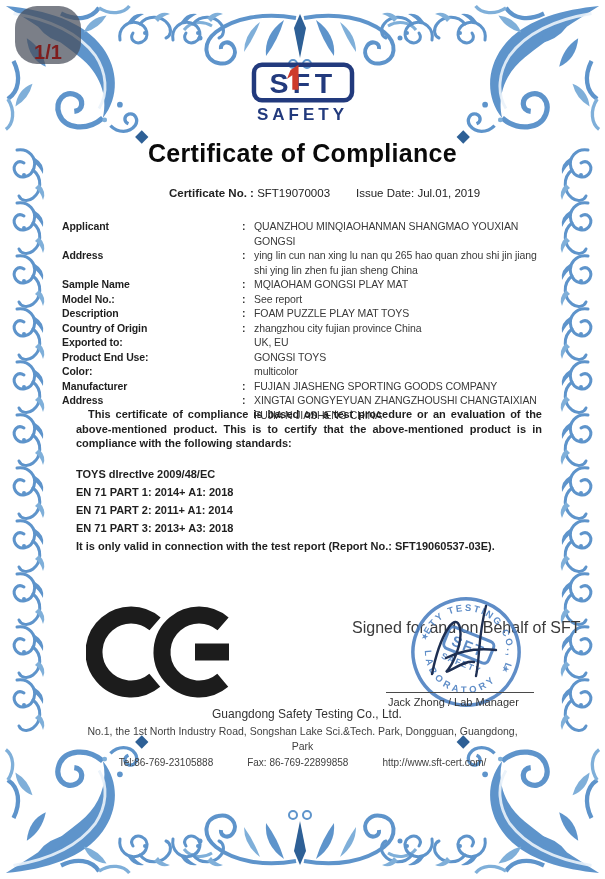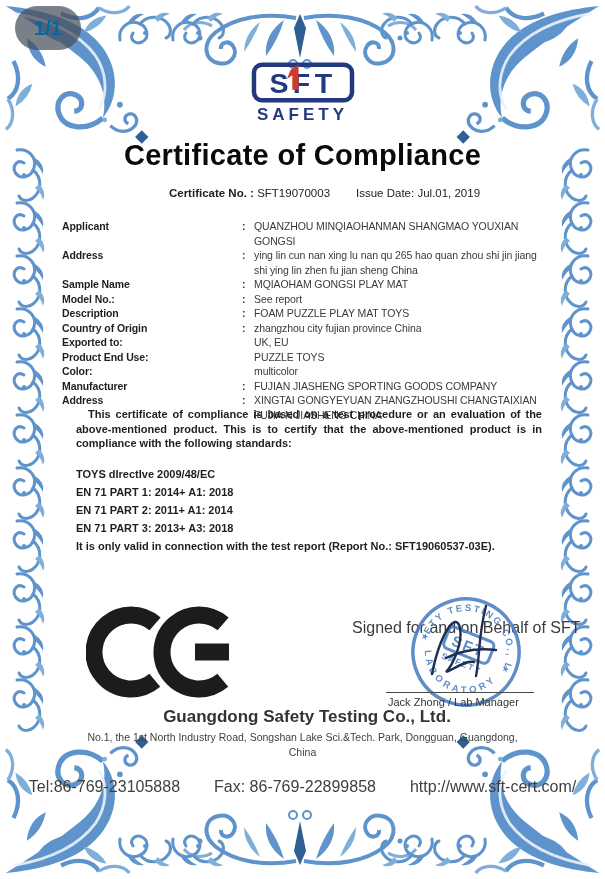--- a/index.html
+++ b/index.html
@@ -5,30 +5,30 @@
   html,body{margin:0;padding:0;background:#ffffff;}
   .page{
     position:relative;
     width:605px;height:879px;
     background:#ffffff;
     font-family:"Liberation Sans", sans-serif;
     overflow:hidden;
   }
   .border-svg{position:absolute;left:0;top:0;width:605px;height:879px;pointer-events:none;}
   .page-badge{
-    position:absolute;left:15px;top:6px;width:66px;height:44px;
+    position:absolute;left:15px;top:6px;width:66px;height:58px;
     background:rgba(72,78,90,0.72);border-radius:22px;
-    display:flex;align-items:center;justify-content:center;
-    color:#0369a1;font-size:20px;font-weight:bold;z-index:30;
+    display:flex;align-items:flex-end;justify-content:center;
+    color:#7f1d1d;font-size:20px;font-weight:bold;z-index:30;
   }
   .logo-block{position:absolute;left:0;right:0;top:62px;display:flex;flex-direction:column;align-items:center;gap:2px;z-index:5;}
   .logo-sub{color:#223a7d;font-weight:bold;font-size:17px;letter-spacing:4px;}
   .doc-title{
     position:absolute;left:0;right:0;top:139px;text-align:center;
-    font-size:29px;font-weight:bold;color:#0a0a0a;letter-spacing:0.3px;z-index:5;
+    font-size:25px;font-weight:bold;color:#0a0a0a;letter-spacing:0.3px;z-index:5;
   }
   .cert-line{
     position:absolute;left:0;right:0;top:187px;display:flex;justify-content:center;gap:26px;
     font-size:11.5px;color:#222;z-index:5;padding-left:44px;
   }
   .cert-line .lbl{font-weight:bold;}
   .fields{
     position:absolute;left:62px;top:219px;width:486px;
     display:grid;grid-template-columns:180px 12px 1fr;
     font-size:10.5px;line-height:14.5px;letter-spacing:-0.1px;z-index:5;
@@ -44,24 +44,24 @@
   .statement .intro{margin:0;text-align:justify;text-indent:12px;}
   .std-line{margin-top:3.5px;}
   .std-line.first{margin-top:16px;}
   .validity{margin-top:3px;}
   .ce-wrap{position:absolute;left:86px;top:602px;z-index:5;}
   .signed-for{position:absolute;left:352px;top:594px;font-size:16px;color:#3a3a3a;z-index:6;margin-top:25px;}
   .stamp-svg{position:absolute;left:401px;top:587px;z-index:7;}
   .sign-rule{position:absolute;left:386px;top:692px;width:148px;border-top:1.5px solid #4a4a4a;z-index:8;}
   .signer{position:absolute;left:388px;top:696px;font-size:11px;color:#333;z-index:8;}
   .footer{position:absolute;left:0;right:0;top:707px;text-align:center;z-index:5;}
-  .footer .company{font-size:17px;font-weight:bold;color:#333;padding-left:9px;}
+  .footer .company{font-size:12px;font-weight:normal;color:#333;padding-left:9px;}
   .footer .addr1{margin-top:4px;font-size:10.5px;color:#3f3f3f;}
   .footer .addr2{margin-top:3px;font-size:10.5px;color:#3f3f3f;}
-  .footer .contact-row{margin-top:20px;display:flex;justify-content:center;gap:34px;font-size:16px;color:#3f3f3f;}
+  .footer .contact-row{margin-top:5px;display:flex;justify-content:center;gap:34px;font-size:10px;color:#3f3f3f;}
 </style>
 </head>
 <body>
 
 <div class="page">
 
   <svg class="border-svg" viewBox="0 0 605 879" xmlns="http://www.w3.org/2000/svg">
     <defs>
       <g id="sw">
         <path d="M2,24 C0,12 10,4 20,7 C30,10 32,22 24,26 C17,29 11,23 15,17" fill="none" stroke="#5E94CB" stroke-width="3" stroke-linecap="round"></path>
@@ -160,21 +160,21 @@
   </div>
 
   <div class="fields">
     <div class="frow"><div class="flabel">Applicant</div><div class="fsep">:</div><div class="fvalue">QUANZHOU MINQIAOHANMAN SHANGMAO YOUXIAN GONGSI</div></div>
     <div class="frow"><div class="flabel">Address</div><div class="fsep">:</div><div class="fvalue">ying lin cun nan xing lu nan qu 265 hao quan zhou shi jin jiang shi ying lin zhen fu jian sheng China</div></div>
     <div class="frow"><div class="flabel">Sample Name</div><div class="fsep">:</div><div class="fvalue">MQIAOHAM GONGSI PLAY MAT</div></div>
     <div class="frow"><div class="flabel">Model No.:</div><div class="fsep">:</div><div class="fvalue">See report</div></div>
     <div class="frow"><div class="flabel">Description</div><div class="fsep">:</div><div class="fvalue">FOAM PUZZLE PLAY MAT TOYS</div></div>
     <div class="frow"><div class="flabel">Country of Origin</div><div class="fsep">:</div><div class="fvalue">zhangzhou city fujian province China</div></div>
     <div class="frow"><div class="flabel">Exported to:</div><div class="fsep"></div><div class="fvalue">UK, EU</div></div>
-    <div class="frow"><div class="flabel">Product End Use:</div><div class="fsep"></div><div class="fvalue">PUZZLE TOYS</div></div>
+    <div class="frow"><div class="flabel">Product End Use:</div><div class="fsep"></div><div class="fvalue">GONGSI TOYS</div></div>
     <div class="frow"><div class="flabel">Color:</div><div class="fsep"></div><div class="fvalue">multicolor</div></div>
     <div class="frow"><div class="flabel">Manufacturer</div><div class="fsep">:</div><div class="fvalue">FUJIAN JIASHENG SPORTING GOODS COMPANY</div></div>
     <div class="frow"><div class="flabel">Address</div><div class="fsep">:</div><div class="fvalue">XINGTAI GONGYEYUAN ZHANGZHOUSHI CHANGTAIXIAN FUJIA N JIASHENG CHINA</div></div>
   </div>
 
   <div class="statement">
     <p class="intro">This certificate of compliance is based on a test procedure or an evaluation of the above-mentioned product. This is to certify that the above-mentioned product is in compliance with the following standards:</p>
     <div class="std-line first">TOYS dIrectIve 2009/48/EC</div>
     <div class="std-line">EN 71 PART 1: 2014+ A1: 2018</div>
     <div class="std-line">EN 71 PART 2: 2011+ A1: 2014</div>
@@ -215,21 +215,21 @@
     </g>
     <path d="M-34,22 C-26,-18 -10,-42 -6,-24 C-3,-8 -14,14 -20,20 C-10,16 0,8 8,10 M20,-46 C12,-16 14,6 10,24 M-20,6 C-4,-2 14,-4 30,-2" stroke="#1E2F52" stroke-width="2.4" fill="none" stroke-linecap="round"></path>
   </svg>
 
   <div class="sign-rule"></div>
   <div class="signer">Jack Zhong / Lab Manager</div>
 
   <div class="footer">
     <div class="company">Guangdong Safety Testing Co., Ltd.</div>
     <div class="addr1">No.1, the 1st North Industry Road, Songshan Lake Sci.&amp;Tech. Park, Dongguan, Guangdong,</div>
-    <div class="addr2">China</div>
+    <div class="addr2">Park</div>
     <div class="contact-row">
       <span>Tel:86-769-23105888</span>
       <span>Fax: 86-769-22899858</span>
       <span>http://www.sft-cert.com/</span>
     </div>
   </div>
 
 </div>
 
 </body></html>

